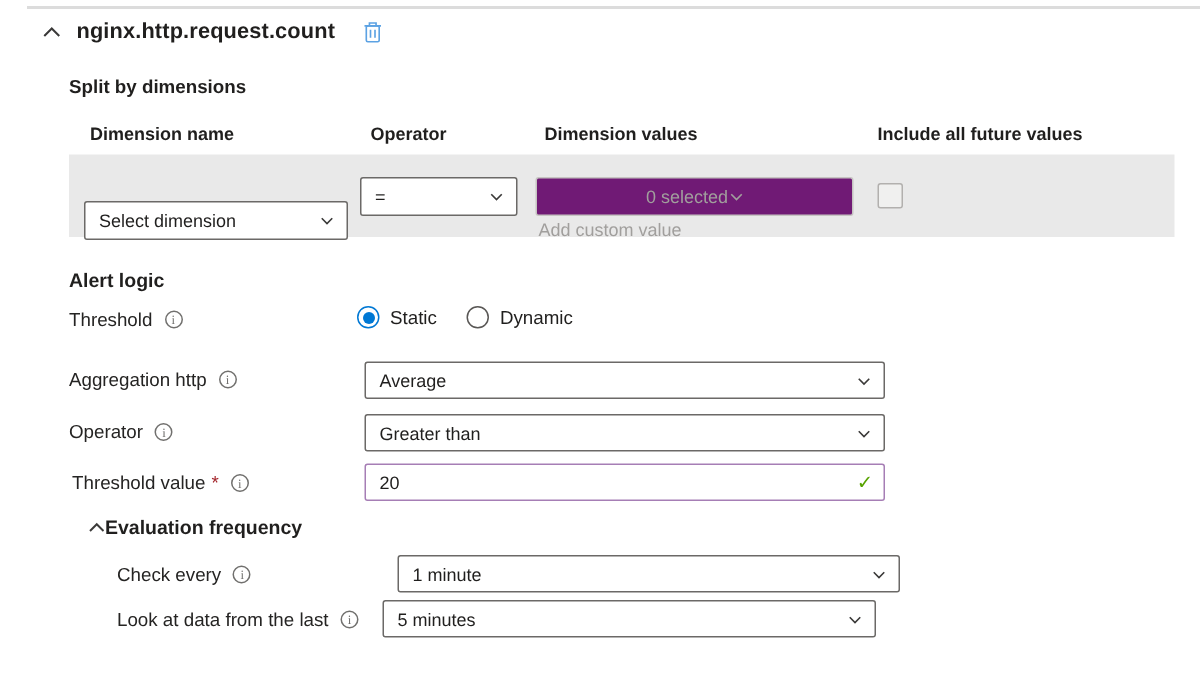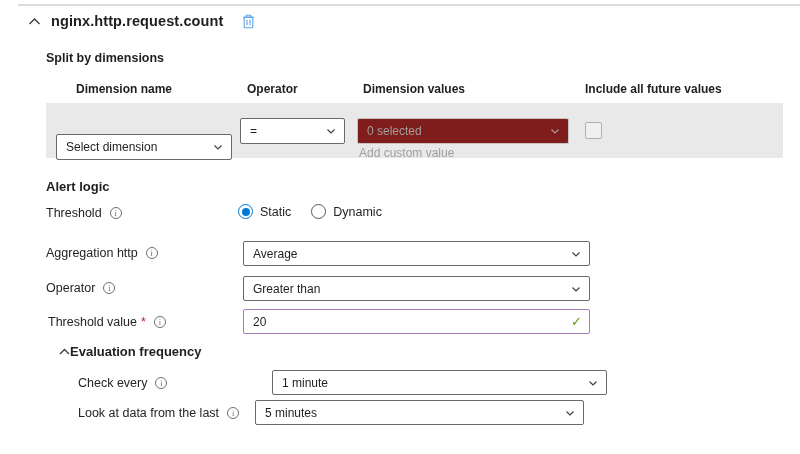--- a/index.html
+++ b/index.html
@@ -25,21 +25,21 @@
 
   .dim-row { left:46px; top:103px; width:737px; height:55px; background:#e9e9e9; }
 
   .combo {
     display:flex; align-items:center; justify-content:space-between;
     background:#ffffff; border:1px solid #6b6967; border-radius:2px;
     padding:0 7px 0 9px; font-size:12px; color:#201f1e; cursor:pointer;
   }
   .combo .cv { flex:0 0 auto; color:#3b3a39; }
   .combo.disabled {
-    background:#7f1d1d; border-color:#c6c4c2; color:#a19f9d; cursor:default;
+    background:#701a75; border-color:#c6c4c2; color:#a19f9d; cursor:default;justify-content:center;
   }
   .combo.disabled .cv { color:#a19f9d; }
 
   .helper-text { font-size:12px; color:#a19f9d; }
 
   .checkbox {
     width:17px; height:17px; border:1px solid #b2b0ae; border-radius:2px;
     background:#f0f0ef; cursor:pointer;
   }
 
@@ -92,21 +92,21 @@
       <path d="M5.3 4 V2.3 h4.4 V4"></path>
       <path d="M2 4.2 h11"></path>
       <rect x="3.2" y="4.2" width="8.6" height="10.6" rx="1"></rect>
       <path d="M6 6.8 v5.4 M9 6.8 v5.4"></path>
     </svg>
   </span>
 </div>
 
 <div class="abs sec-title" style="left:46px; top:51px;">Split by dimensions</div>
 
-<div class="abs col-head" style="left:76px;">Dimension name</div>
+<div class="abs col-head" style="left:60px;">Dimension name</div>
 <div class="abs col-head" style="left:247px;">Operator</div>
 <div class="abs col-head" style="left:363px;">Dimension values</div>
 <div class="abs col-head" style="left:585px;">Include all future values</div>
 
 <div class="abs dim-row">
   <div class="abs combo" style="left:10px; top:31px; width:176px; height:26px;text-align:right;">
     <span>Select dimension</span>
     <svg class="cv" width="12" height="12" viewBox="0 0 12 12">
         <path d="M2.5 4.5 L6 8 L9.5 4.5" fill="none" stroke="currentColor" stroke-width="1.1"></path>
       </svg>
@@ -182,21 +182,21 @@
         <path d="M1 6 L5.5 1.5 L10 6" stroke="#3c3b3a" stroke-width="1.3" fill="none"></path>
       </svg>
   </span>
   <span class="eval-title">Evaluation frequency</span>
 </div>
 
 <div class="abs field-label" style="left:78px; top:376px;">
   <span>Check every</span>
   <span class="info-icon">i</span>
 </div>
-<div class="abs combo" style="left:272px; top:370px; width:335px; height:25px;">
+<div class="abs combo" style="left:265px; top:370px; width:335px; height:25px;">
   <span>1 minute</span>
   <svg class="cv" width="12" height="12" viewBox="0 0 12 12">
       <path d="M2.5 4.5 L6 8 L9.5 4.5" fill="none" stroke="currentColor" stroke-width="1.1"></path>
     </svg>
 </div>
 
 <div class="abs field-label" style="left:78px; top:406px;">
   <span>Look at data from the last</span>
   <span class="info-icon">i</span>
 </div>

